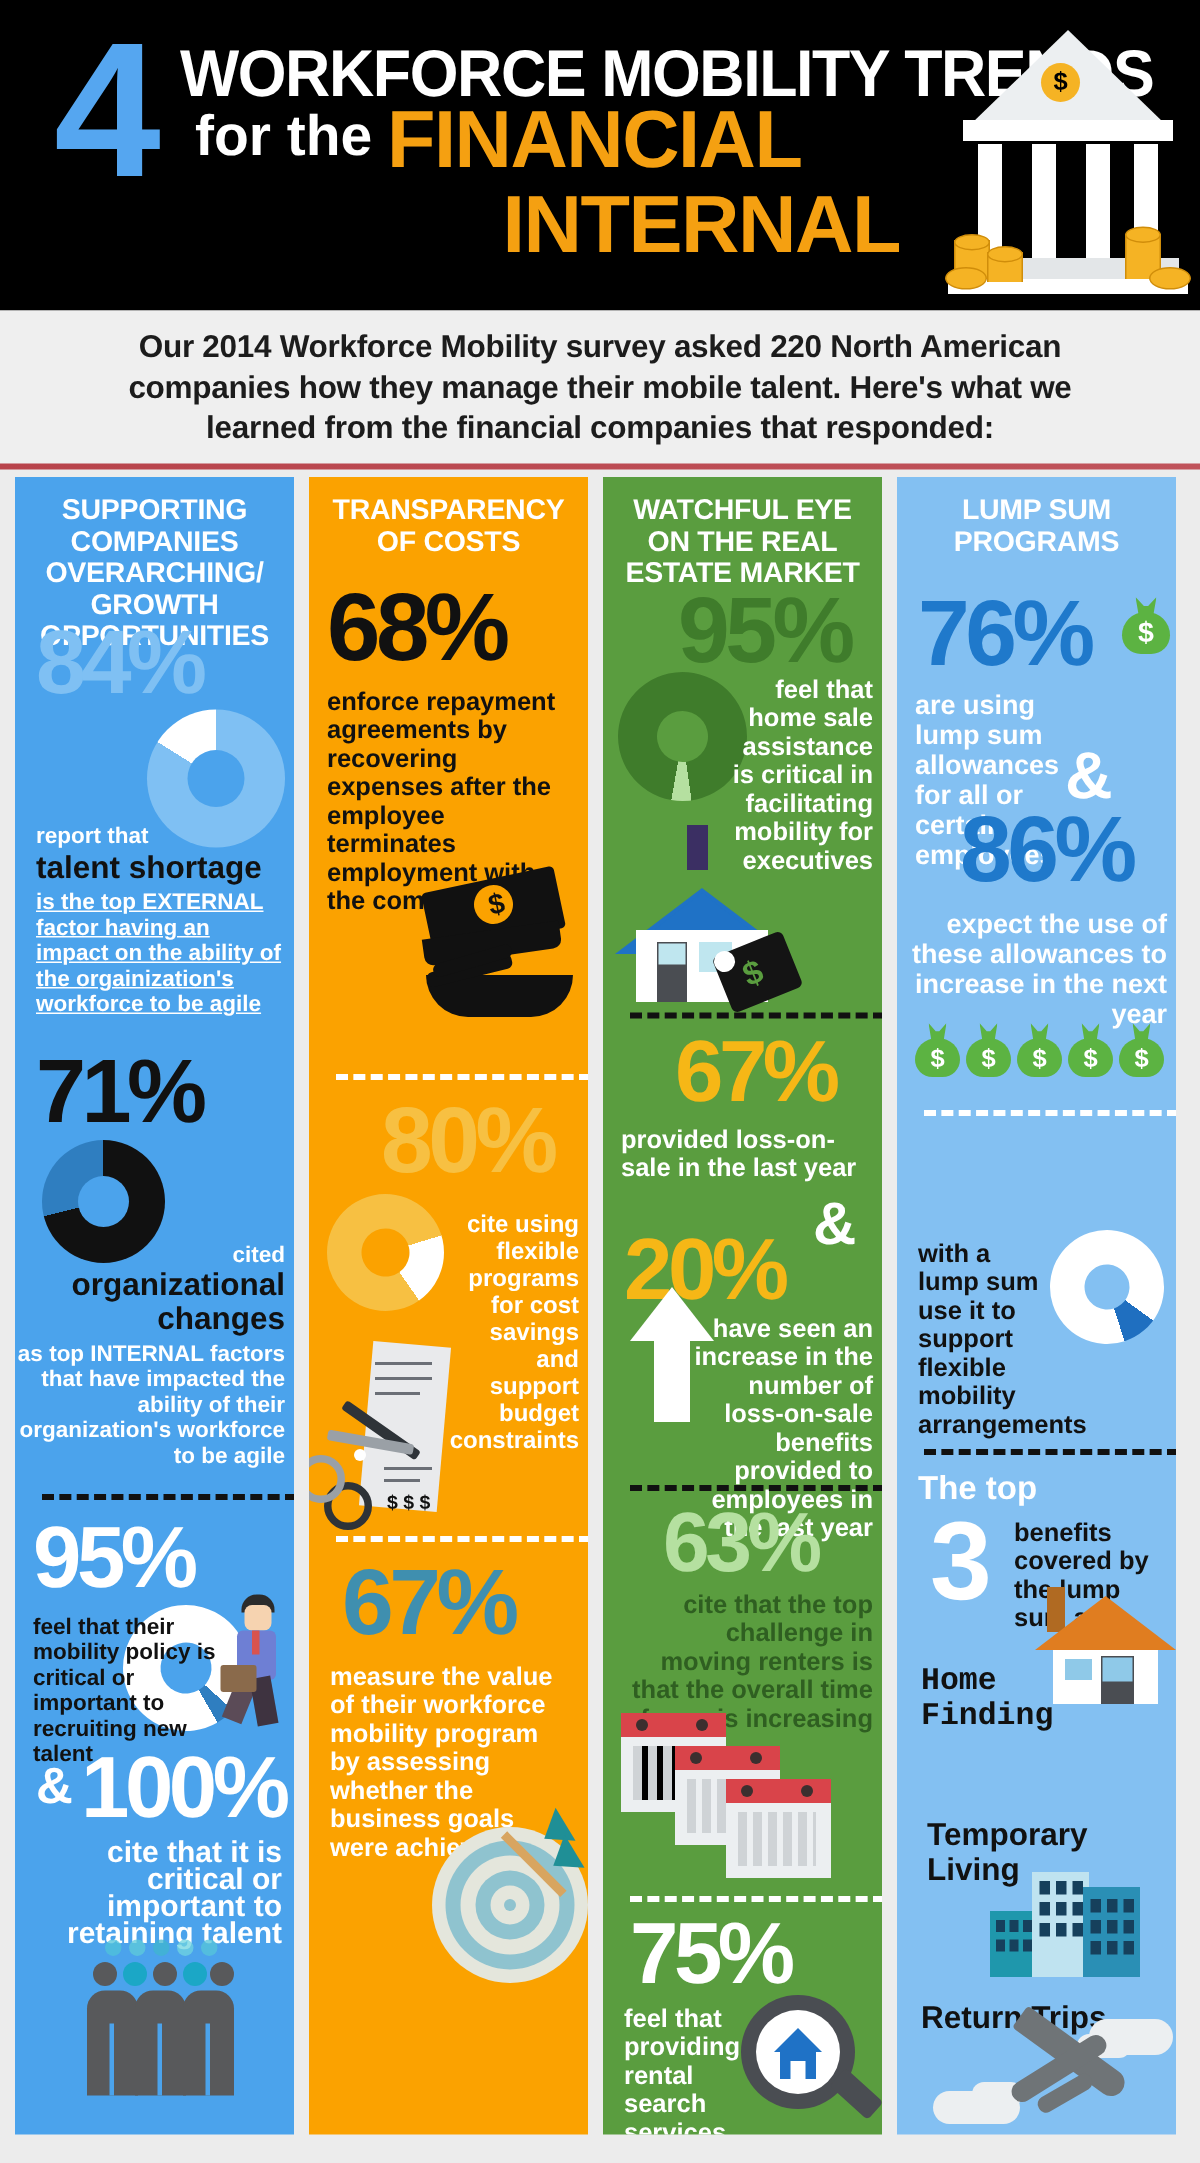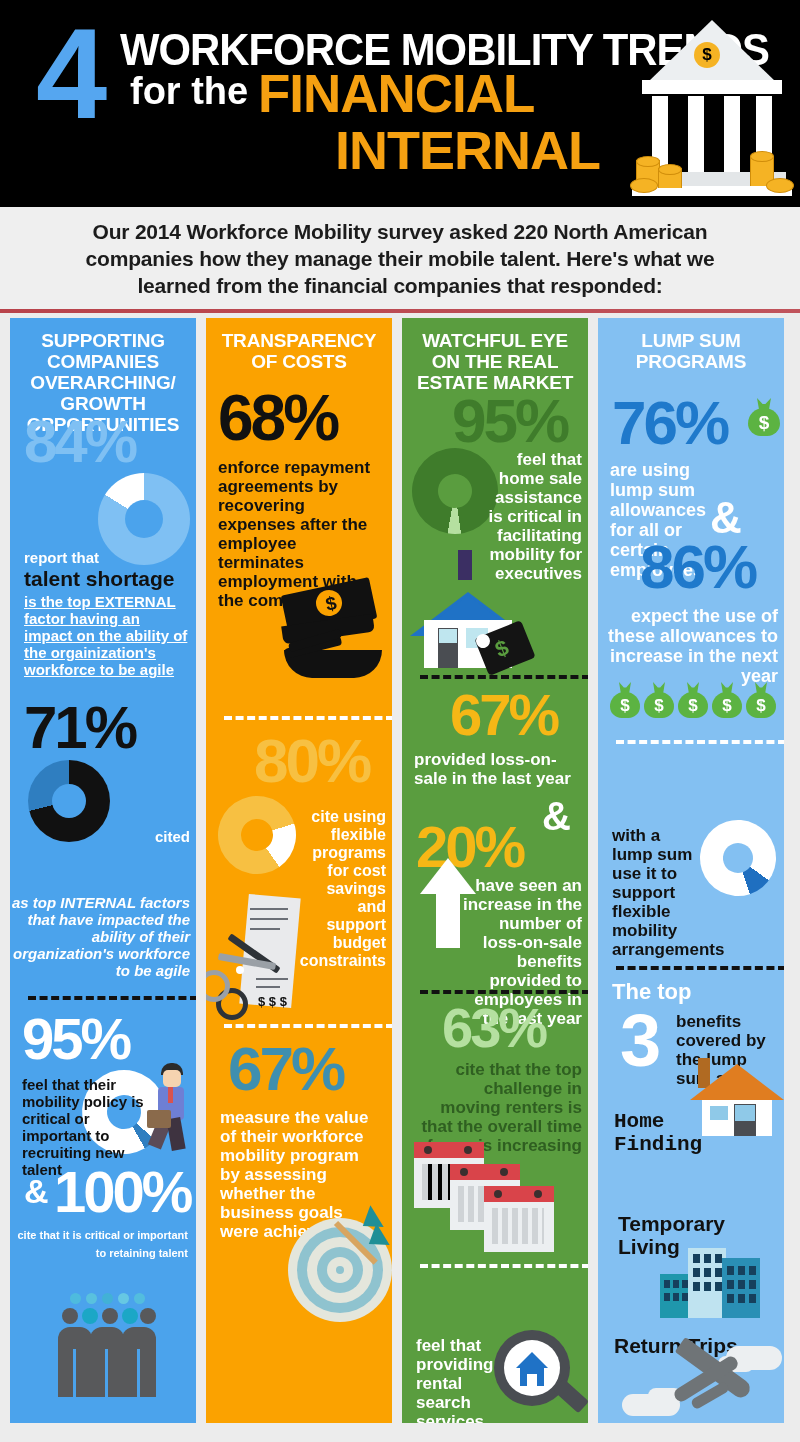--- a/index.html
+++ b/index.html
@@ -147,21 +147,22 @@
       <div class="abs body-txt" style="left:14px;top:231px;font-size:15px;line-height:17px;color:#fff;">report that</div>
       <div class="abs body-txt" style="left:14px;top:249px;font-size:21px;line-height:23px;color:#111;">talent shortage</div>
       <div class="abs body-txt" style="left:14px;top:275px;width:166px;font-size:15px;line-height:17px;color:#fff;text-decoration:underline;">is the top EXTERNAL factor having an impact on the ability of the orgainization's workforce to be agile</div>
 
       <div class="pct abs" style="left:14px;top:380px;font-size:60px;color:#111;">71%</div>
       <div class="abs" style="left:18px;top:442px;width:82px;height:82px;border-radius:50%;
                   background:conic-gradient(#111111 0deg 256deg, #2f7ec0 256deg 360deg);">
         <div style="position:absolute;left:24px;top:24px;width:34px;height:34px;border-radius:50%;background:#4ba3ec;"></div>
       </div>
       <div class="abs body-txt" style="left:0;top:510px;width:180px;text-align:right;font-size:15px;line-height:17px;color:#fff;">cited</div>
-      <div class="abs body-txt" style="left:0;top:576px;width:180px;text-align:right;font-size:15px;line-height:17px;color:#fff;font-style:italic;">as top INTERNAL factors that have impacted the ability of their organization's workforce to be agile</div>
+      <div class="abs body-txt" style="left:0;top:527px;width:180px;text-align:right;font-size:21px;line-height:23px;color:#111;">organizational changes</div>
+      <div class="abs body-txt" style="left:0;top:576px;width:180px;text-align:right;font-size:15px;line-height:17px;color:#fff;">as top INTERNAL factors that have impacted the ability of their organization's workforce to be agile</div>
 
       <div class="dash" style="position:absolute;left:8px;top:678px;width:170px;border-color:#111;"></div>
 
       <div class="pct abs" style="left:12px;top:692px;font-size:58px;color:#fff;">95%</div>
       <div class="abs" style="left:72px;top:752px;width:84px;height:84px;border-radius:50%;
                   background:conic-gradient(#ffffff 0deg 342deg, #2f7ec0 342deg 360deg);transform:rotate(150deg);">
         <div style="position:absolute;left:25px;top:25px;width:34px;height:34px;border-radius:50%;background:#4ba3ec;"></div>
       </div>
       <div class="abs body-txt" style="left:12px;top:758px;width:130px;font-size:15px;line-height:17px;color:#111;">feel that their mobility policy is critical or important to recruiting new talent</div>
 
@@ -170,21 +171,21 @@
         <div style="position:absolute;left:16px;top:7px;width:18px;height:17px;background:#f6d3b0;border-radius:5px;"></div>
         <div style="position:absolute;left:11px;top:24px;width:26px;height:33px;background:#6e7fd4;border-radius:4px;"></div>
         <div style="position:absolute;left:21px;top:24px;width:5px;height:16px;background:#d9534f;"></div>
         <div style="position:absolute;left:6px;top:55px;width:14px;height:30px;background:#5b4b57;transform:rotate(22deg);"></div>
         <div style="position:absolute;left:22px;top:55px;width:14px;height:32px;background:#3e3340;transform:rotate(-10deg);"></div>
         <div style="position:absolute;left:0px;top:47px;width:24px;height:18px;background:#8a6a4b;border-radius:2px;"></div>
       </div>
 
       <div class="abs pct" style="left:14px;top:856px;font-size:34px;color:#fff;">&amp;</div>
       <div class="abs pct" style="left:44px;top:845px;font-size:58px;color:#fff;">100%</div>
-      <div class="abs body-txt" style="left:0;top:908px;width:178px;text-align:right;font-size:11px;line-height:18px;color:#fff;">cite that it is critical or important to retaining talent</div>
+      <div class="abs body-txt" style="left:0;top:908px;width:178px;text-align:right;font-size:20px;line-height:18px;color:#fff;">cite that it is critical or important to retaining talent</div>
 
       <div class="abs" style="left:48px;top:975px;width:96px;height:120px;">
         <div class="dot" style="left:12px;top:0;width:11px;height:11px;background:#4fc3d9;opacity:.75;"></div>
         <div class="dot" style="left:28px;top:0;width:11px;height:11px;background:#5ecbd9;opacity:.75;"></div>
         <div class="dot" style="left:44px;top:0;width:11px;height:11px;background:#3fb5cf;opacity:.75;"></div>
         <div class="dot" style="left:60px;top:0;width:11px;height:11px;background:#6fd4e0;opacity:.75;"></div>
         <div class="dot" style="left:76px;top:0;width:11px;height:11px;background:#55c5d9;opacity:.75;"></div>
         <div class="dot" style="left:4px;top:15px;width:16px;height:16px;background:#58595b;"></div>
         <div class="dot" style="left:24px;top:15px;width:16px;height:16px;background:#1ba7c6;"></div>
         <div class="dot" style="left:44px;top:15px;width:16px;height:16px;background:#58595b;"></div>
@@ -330,20 +331,21 @@
           <div style="position:absolute;left:0;top:0;width:70px;height:16px;background:#d9444a;"></div>
           <div style="position:absolute;left:10px;top:4px;width:8px;height:8px;border-radius:50%;background:#3b2f2f;"></div>
           <div style="position:absolute;left:50px;top:4px;width:8px;height:8px;border-radius:50%;background:#3b2f2f;"></div>
           <div style="position:absolute;left:8px;top:22px;width:52px;height:36px;
                       background:repeating-linear-gradient(to right,#cfd3d6 0 6px,transparent 6px 10px);"></div>
         </div>
       </div>
 
       <div class="dash" style="position:absolute;left:8px;top:946px;width:170px;border-color:#fff;"></div>
 
+      <div class="pct abs" style="left:18px;top:956px;font-size:58px;color:#fff;">75%</div>
       <div class="abs body-txt" style="left:14px;top:1018px;width:80px;font-size:17px;line-height:19px;color:#fff;">feel that providing rental search services expedites the process</div>
 
       <div class="abs" style="left:92px;top:1012px;width:96px;height:96px;">
         <div style="position:absolute;left:0;top:0;width:76px;height:76px;border-radius:50%;background:#4a4d52;"></div>
         <div style="position:absolute;left:10px;top:10px;width:56px;height:56px;border-radius:50%;background:#fff;"></div>
         <div style="position:absolute;left:60px;top:58px;width:34px;height:16px;background:#4a4d52;
                     transform:rotate(42deg);border-radius:3px;"></div>
         <div style="position:absolute;left:22px;top:22px;width:0;height:0;
                     border-left:16px solid transparent;border-right:16px solid transparent;
                     border-bottom:16px solid #1f72c6;"></div>

